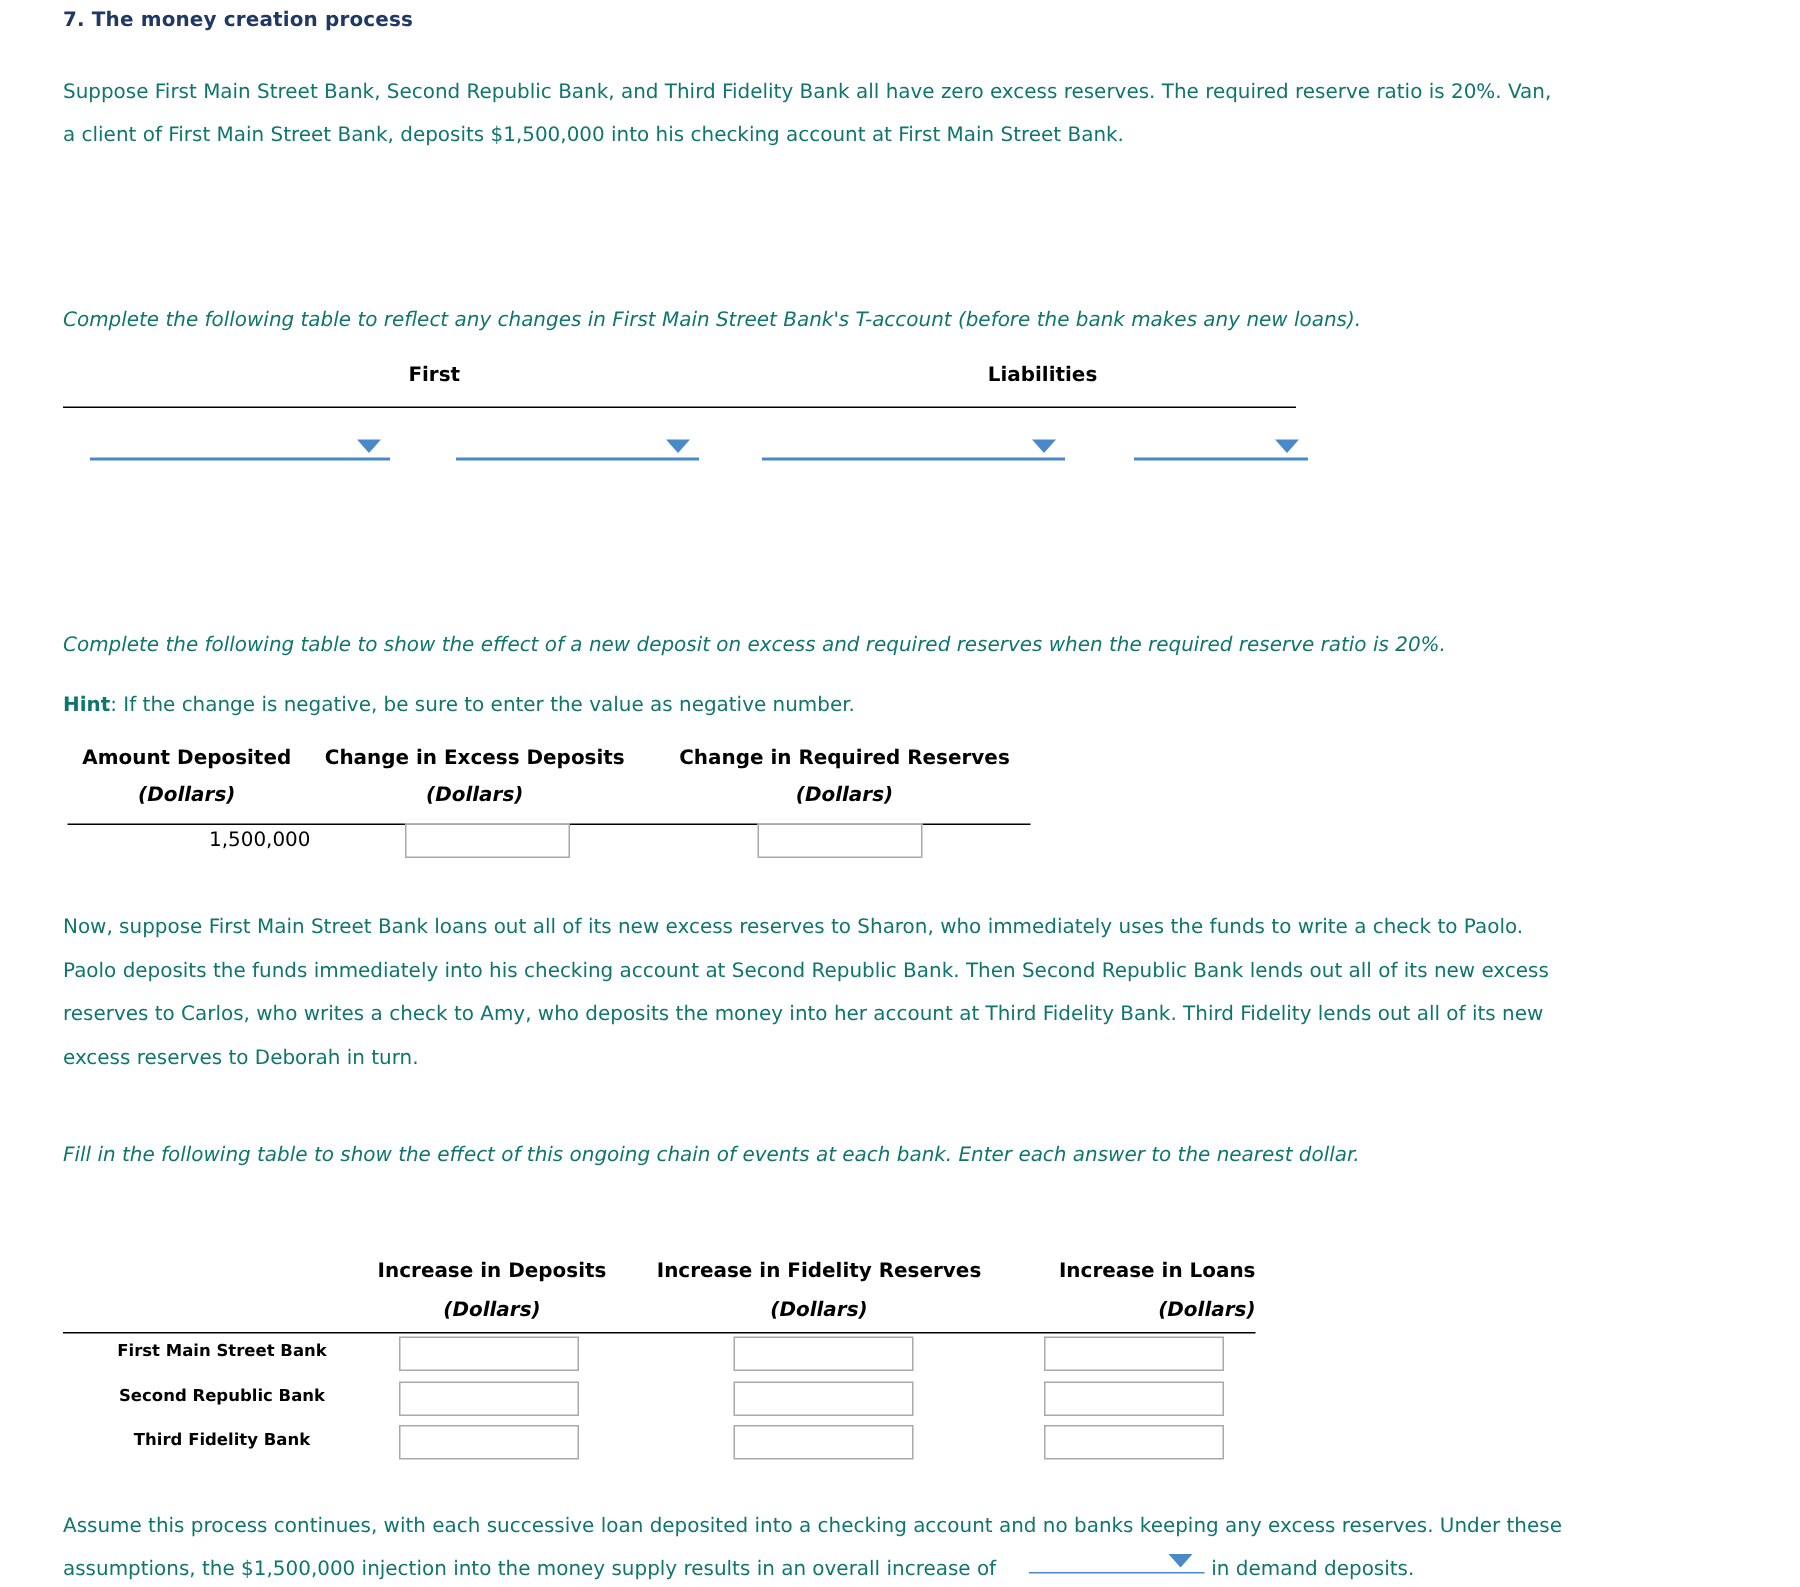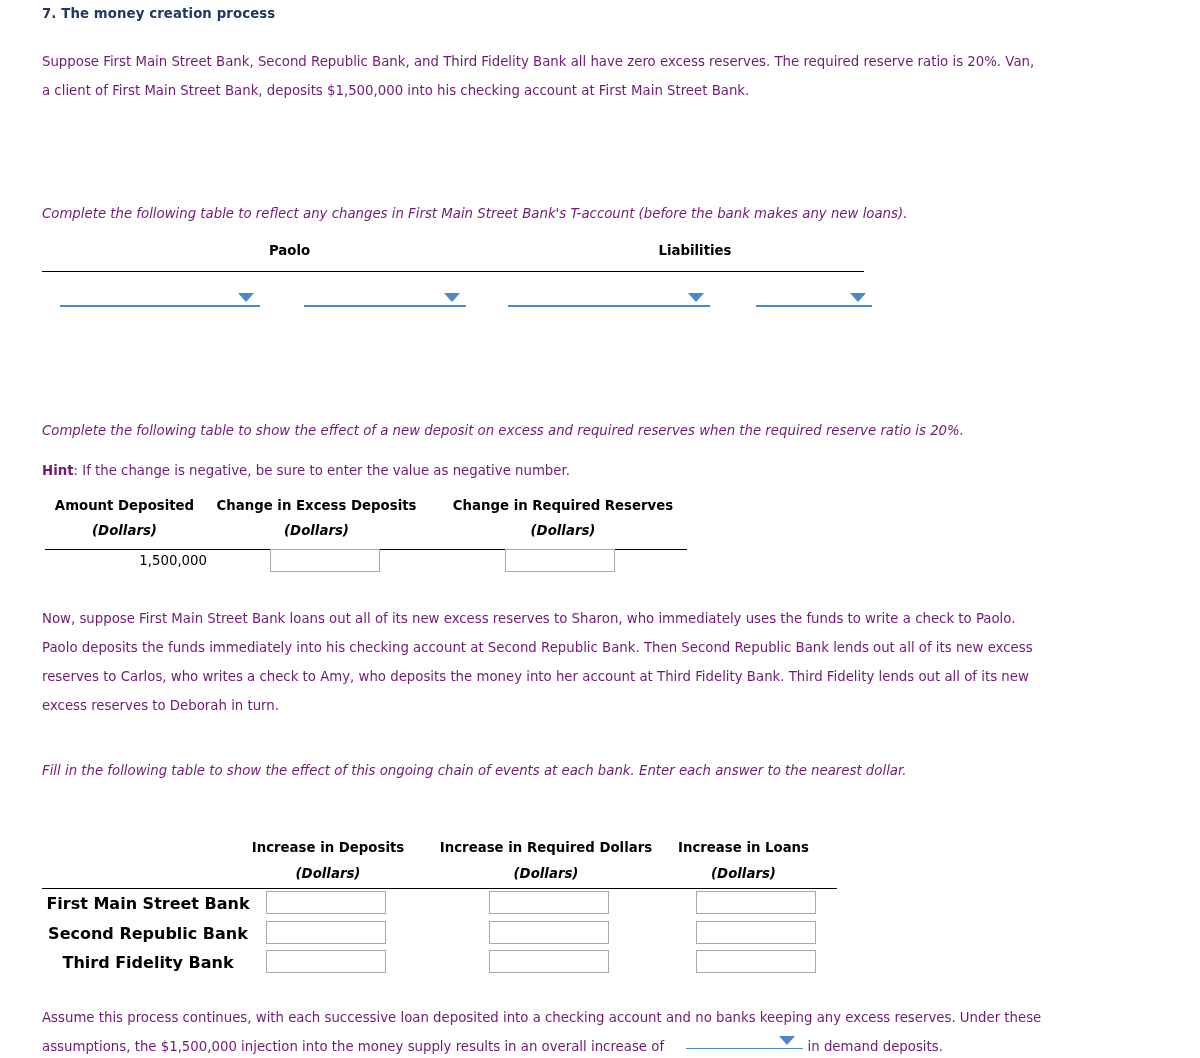--- a/index.html
+++ b/index.html
@@ -27,21 +27,21 @@
     top: 6px;
     font-weight: bold;
     font-size: 13.3px;
     color: #1f3864;
     letter-spacing: 0.1px;
   }
   .para {
     position: absolute;
     font-size: 13.3px;
     line-height: 29px;
-    color: #701a75;
+    color: #0f766e;
   }
   .italic {
     font-style: italic;
   }
   .bold {
     font-weight: bold;
   }
 
   
   .taccount {
@@ -176,28 +176,28 @@
   .tbl3 .rule {
     position: absolute;
     left: 0px;
     top: 48px;
     width: 795px;
     height: 1px;
     background: #000000;
   }
   .tbl3 .c1 { left: 206px; width: 160px; }
   .tbl3 .c2 { left: 386px; width: 236px; }
-  .tbl3 .c3 { left: 624px; width: 155px; }
+  .tbl3 .c3 { left: 640px; width: 155px; text-align: right; }
   .tbl3 .rowlabel {
     position: absolute;
     left: 0px;
     width: 212px;
     text-align: center;
     font-weight: bold;
-    font-size: 16px;
+    font-size: 11px;
     white-space: nowrap;
   }
   .tbl3 .r1 { top: 54px; }
   .tbl3 .r2 { top: 84px; }
   .tbl3 .r3 { top: 113px; }
   .cell-in {
     position: absolute;
     background: #ffffff;
     border: 1px solid #a9a9a9;
     box-sizing: border-box;
@@ -240,21 +240,21 @@
   <div class="q-title">7. The money creation process</div>
 
   <div class="para" style="left:42px; top:47px; width:1120px;">
     <div>Suppose First Main Street Bank, Second Republic Bank, and Third Fidelity Bank all have zero excess reserves. The required reserve ratio is 20%. Van,</div>
     <div>a client of First Main Street Bank, deposits $1,500,000 into his checking account at First Main Street Bank.</div>
   </div>
 
   <div class="para italic" style="left:42px; top:199px; width:1000px;">Complete the following table to reflect any changes in First Main Street Bank's T-account (before the bank makes any new loans).</div>
 
   <div class="taccount">
-    <div class="hdr assets">Paolo</div>
+    <div class="hdr assets">First</div>
     <div class="hdr liabilities">Liabilities</div>
     <div class="rule"></div>
 
     <div class="dd dd1">
       <span></span>
       <span class="caret"></span>
       <span class="line"></span>
     </div>
     <div class="dd dd2">
       <span></span>
@@ -296,21 +296,21 @@
     <div>Now, suppose First Main Street Bank loans out all of its new excess reserves to Sharon, who immediately uses the funds to write a check to Paolo.</div>
     <div>Paolo deposits the funds immediately into his checking account at Second Republic Bank. Then Second Republic Bank lends out all of its new excess</div>
     <div>reserves to Carlos, who writes a check to Amy, who deposits the money into her account at Third Fidelity Bank. Third Fidelity lends out all of its new</div>
     <div>excess reserves to Deborah in turn.</div>
   </div>
 
   <div class="para italic" style="left:42px; top:756px; width:1050px;">Fill in the following table to show the effect of this ongoing chain of events at each bank. Enter each answer to the nearest dollar.</div>
 
   <div class="tbl3">
     <div class="h c1">Increase in Deposits</div>
-    <div class="h c2">Increase in Required Dollars</div>
+    <div class="h c2">Increase in Fidelity Reserves</div>
     <div class="h c3">Increase in Loans</div>
     <div class="u c1">(Dollars)</div>
     <div class="u c2">(Dollars)</div>
     <div class="u c3">(Dollars)</div>
     <div class="rule"></div>
 
     <div class="rowlabel r1">First Main Street Bank</div>
     <div class="rowlabel r2">Second Republic Bank</div>
     <div class="rowlabel r3">Third Fidelity Bank</div>
   </div>

